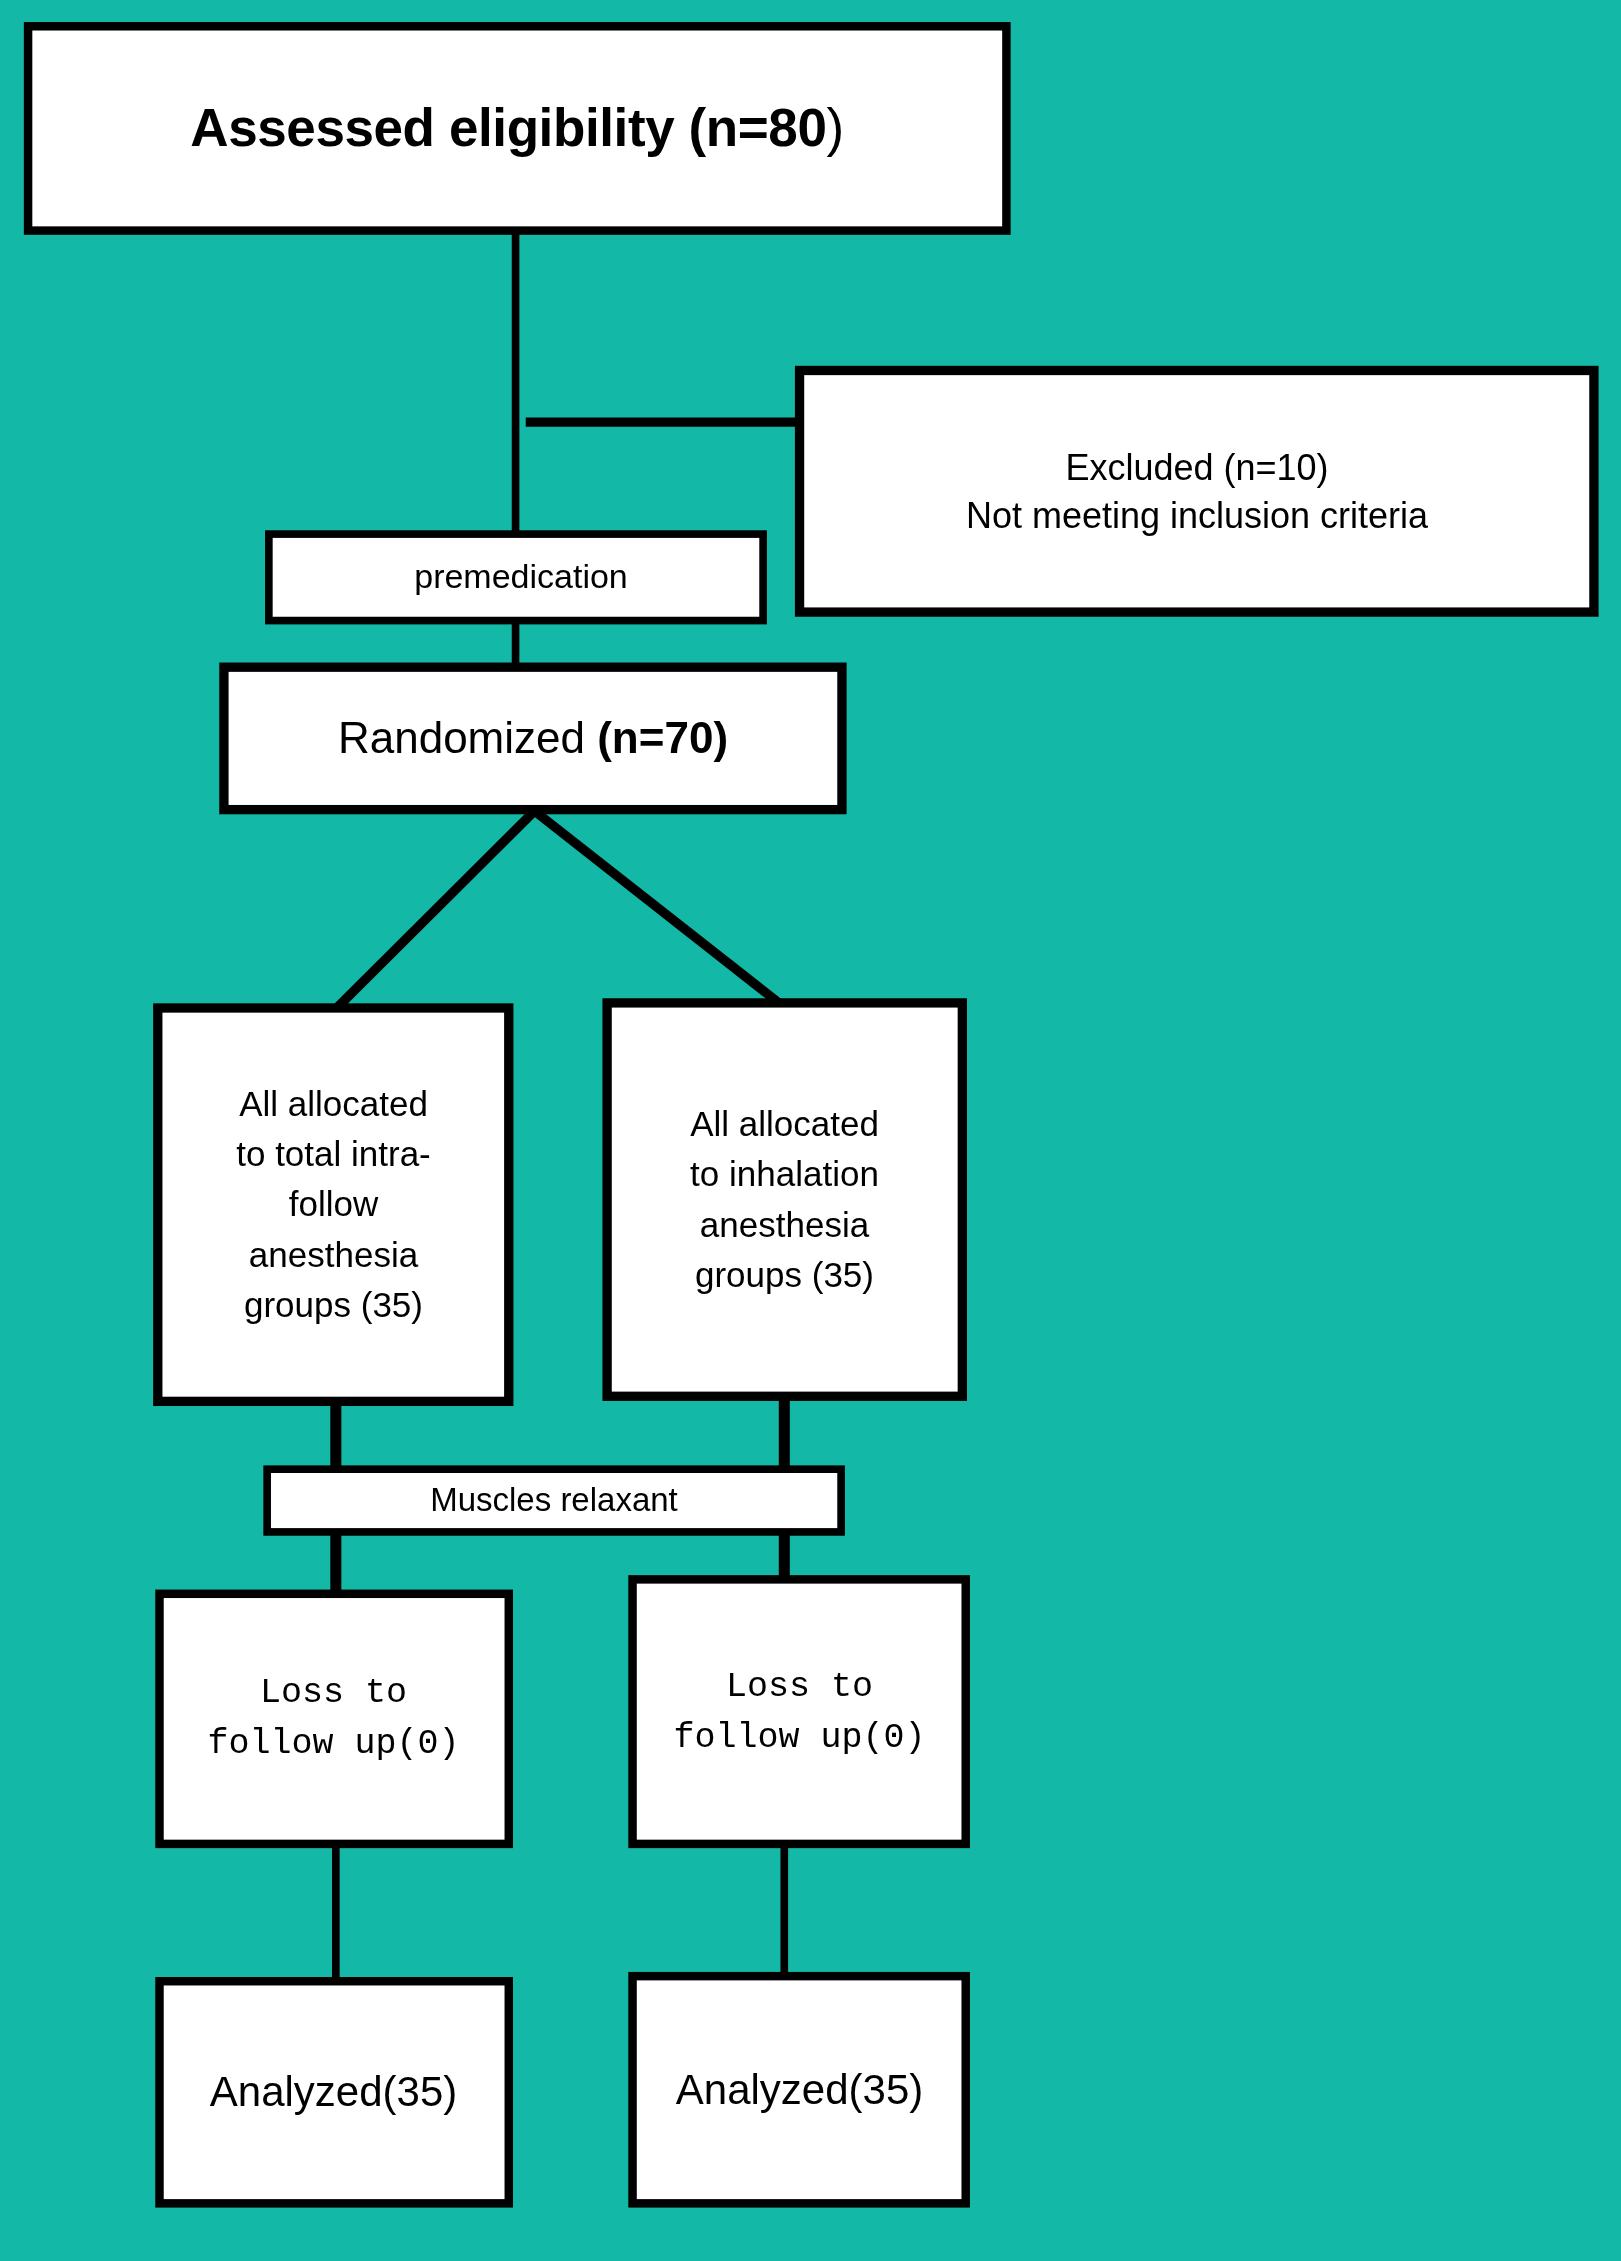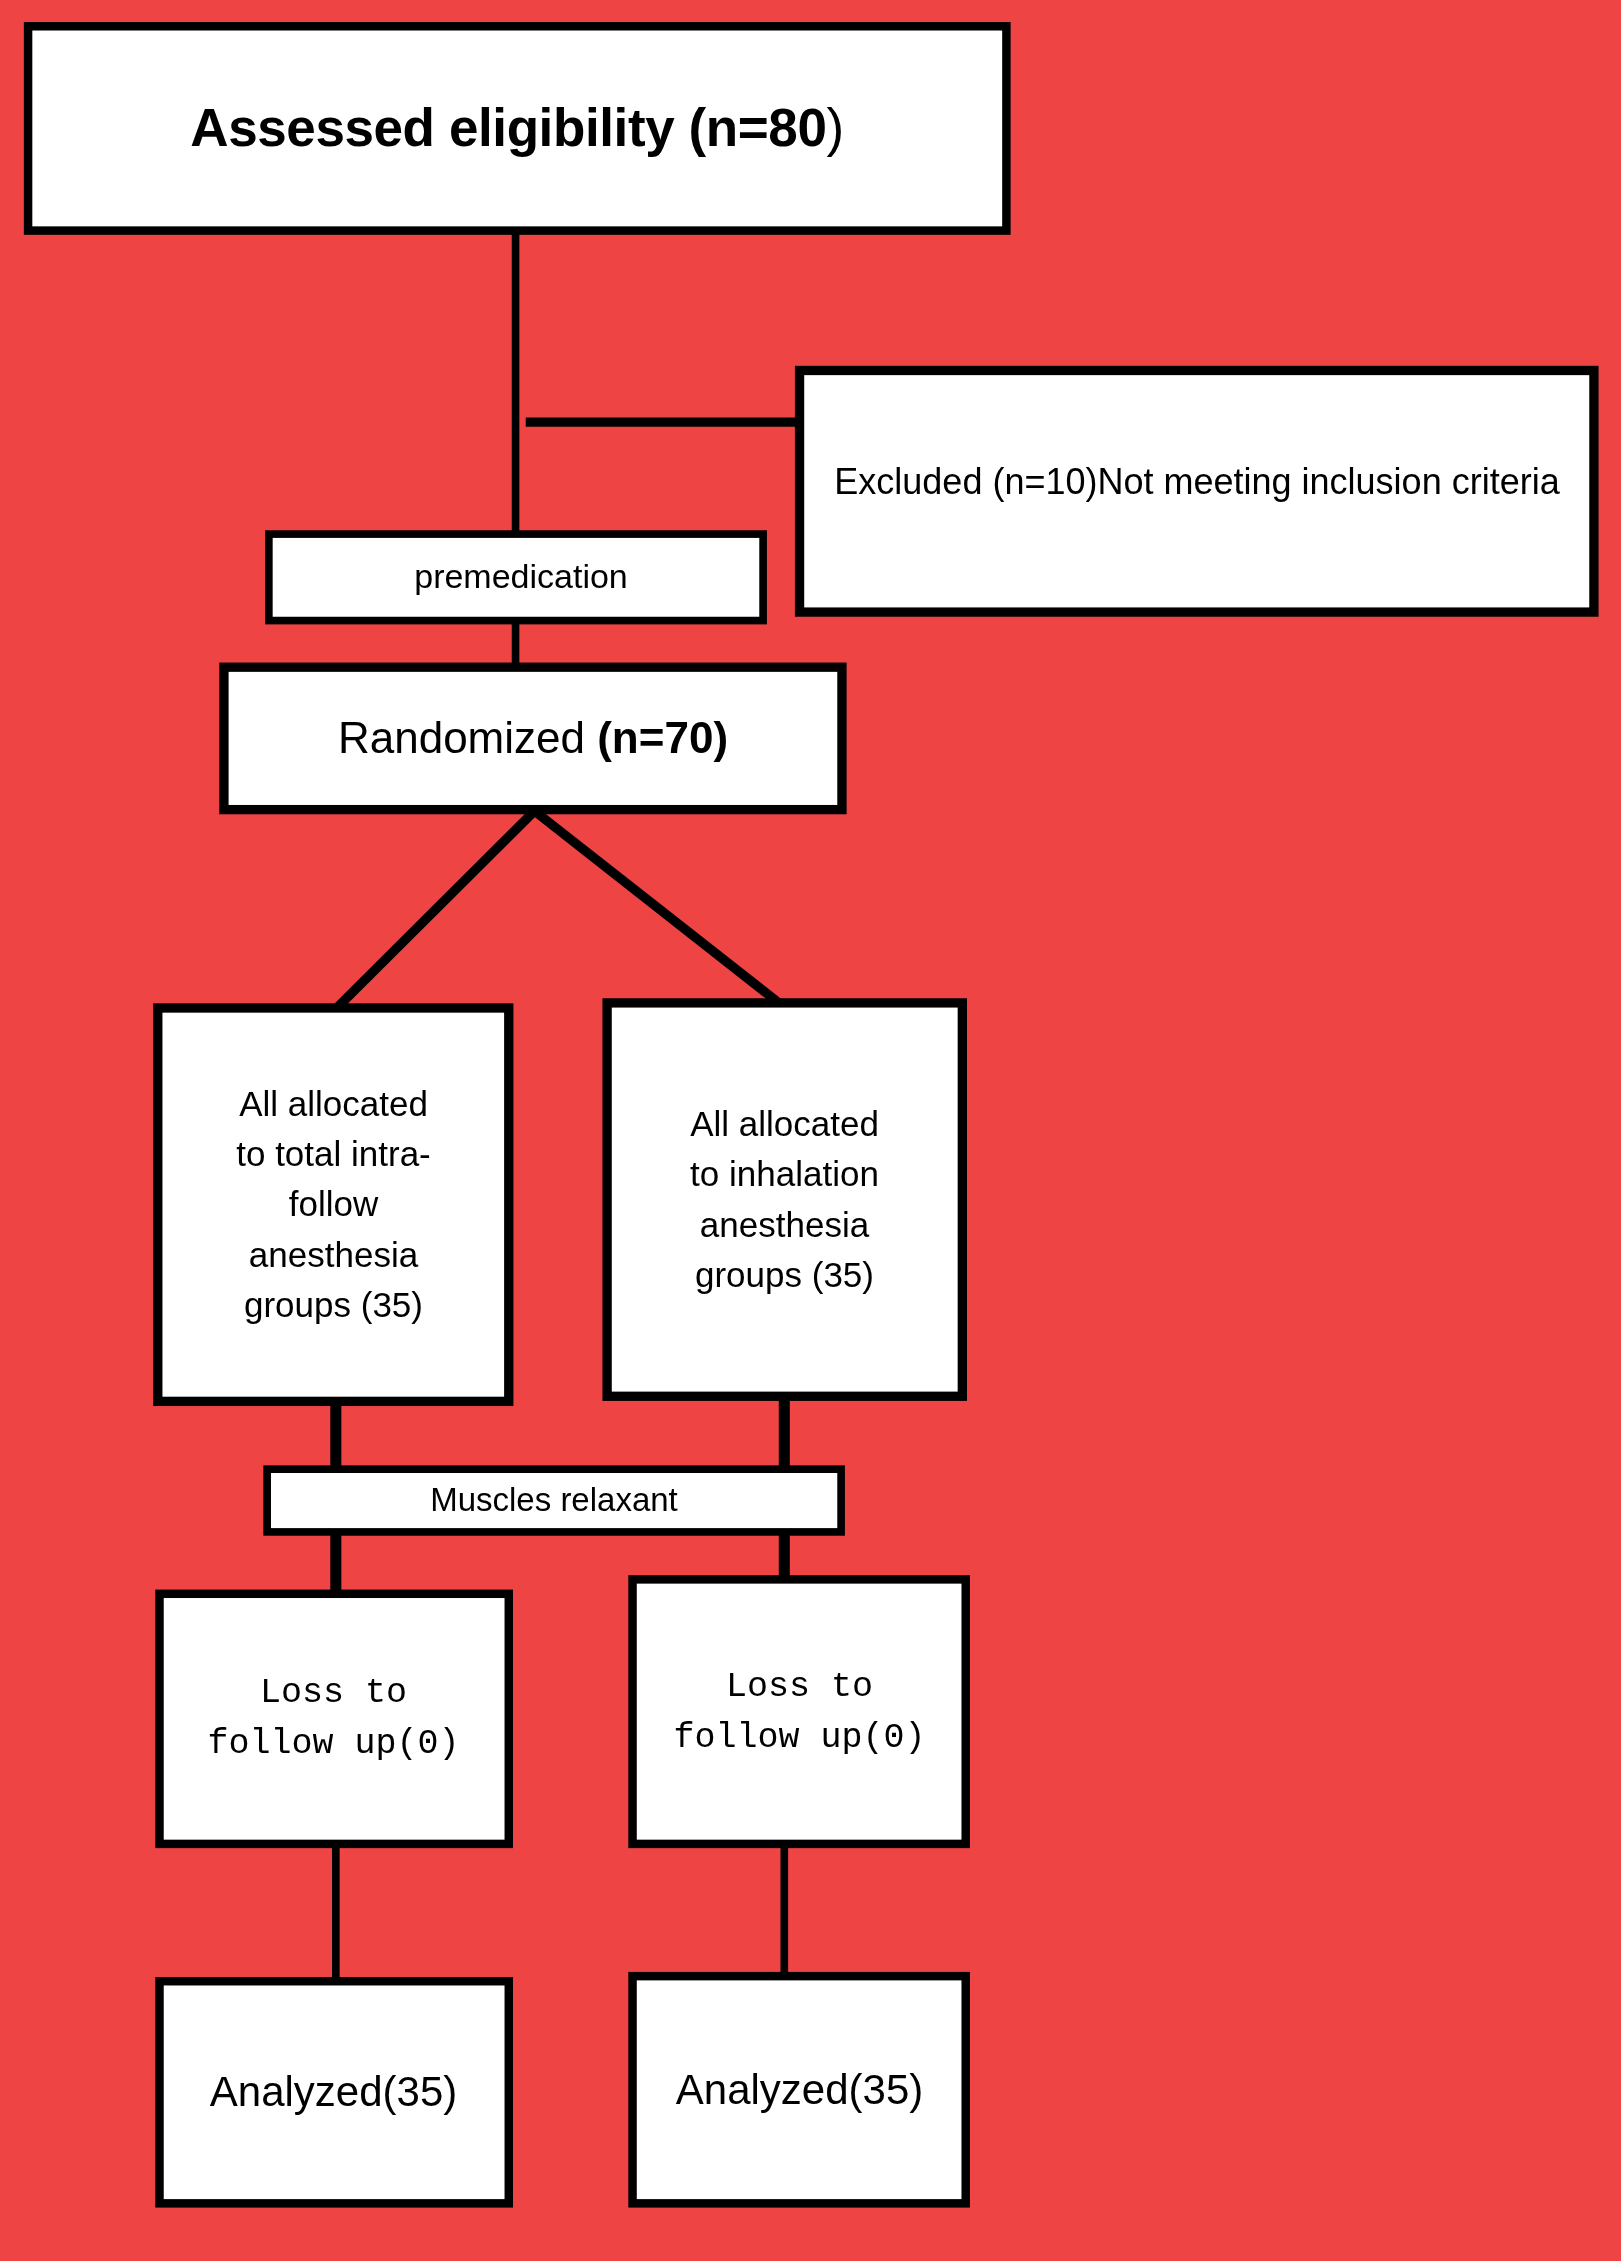--- a/index.html
+++ b/index.html
@@ -11,21 +11,21 @@
     width: 1622px;
     height: 2261px;
     font-family: "Liberation Sans", "DejaVu Sans", sans-serif;
     color: #000000;
     overflow: hidden;
   }
   #flow-root {
     position: relative;
     width: 1622px;
     height: 2261px;
-    background: #ef4444;
+    background: #14b8a6;
   }
   svg.flow-svg {
     position: absolute;
     top: 0;
     left: 0;
     width: 1622px;
     height: 2261px;
   }
   .box-rect {
     fill: #ffffff;
@@ -139,21 +139,21 @@
       <rect class="box-rect" x="188" y="2337" width="412" height="262" stroke-width="10"></rect>
 
       <rect class="box-rect" x="746" y="2331" width="393" height="268" stroke-width="10"></rect>
     </g>
   </svg>
 
   <div class="node-text t-assessed" style="left:28px; top:26px; width:978px; height:204px;">
     <span><span>Assessed eligibility (n=80</span><span class="tail">)</span></span>
   </div>
 
-  <div class="node-text t-excluded line-stack" style="left:800px; top:361px; width:794px; height:242px; flex-direction:row;">
+  <div class="node-text t-excluded line-stack" style="left:800px; top:371px; width:794px; height:242px; flex-direction:column;">
     <span>Excluded (n=10)</span>
     <span>Not meeting inclusion criteria</span>
   </div>
 
   <div class="node-text t-premed" style="left:274px; top:534px; width:494px; height:86px;">
     <span>premedication</span>
   </div>
 
   <div class="node-text t-random" style="left:224px; top:667px; width:618px; height:142px;">
     <span><span>Randomized </span><span class="bold">(n=70)</span></span>

